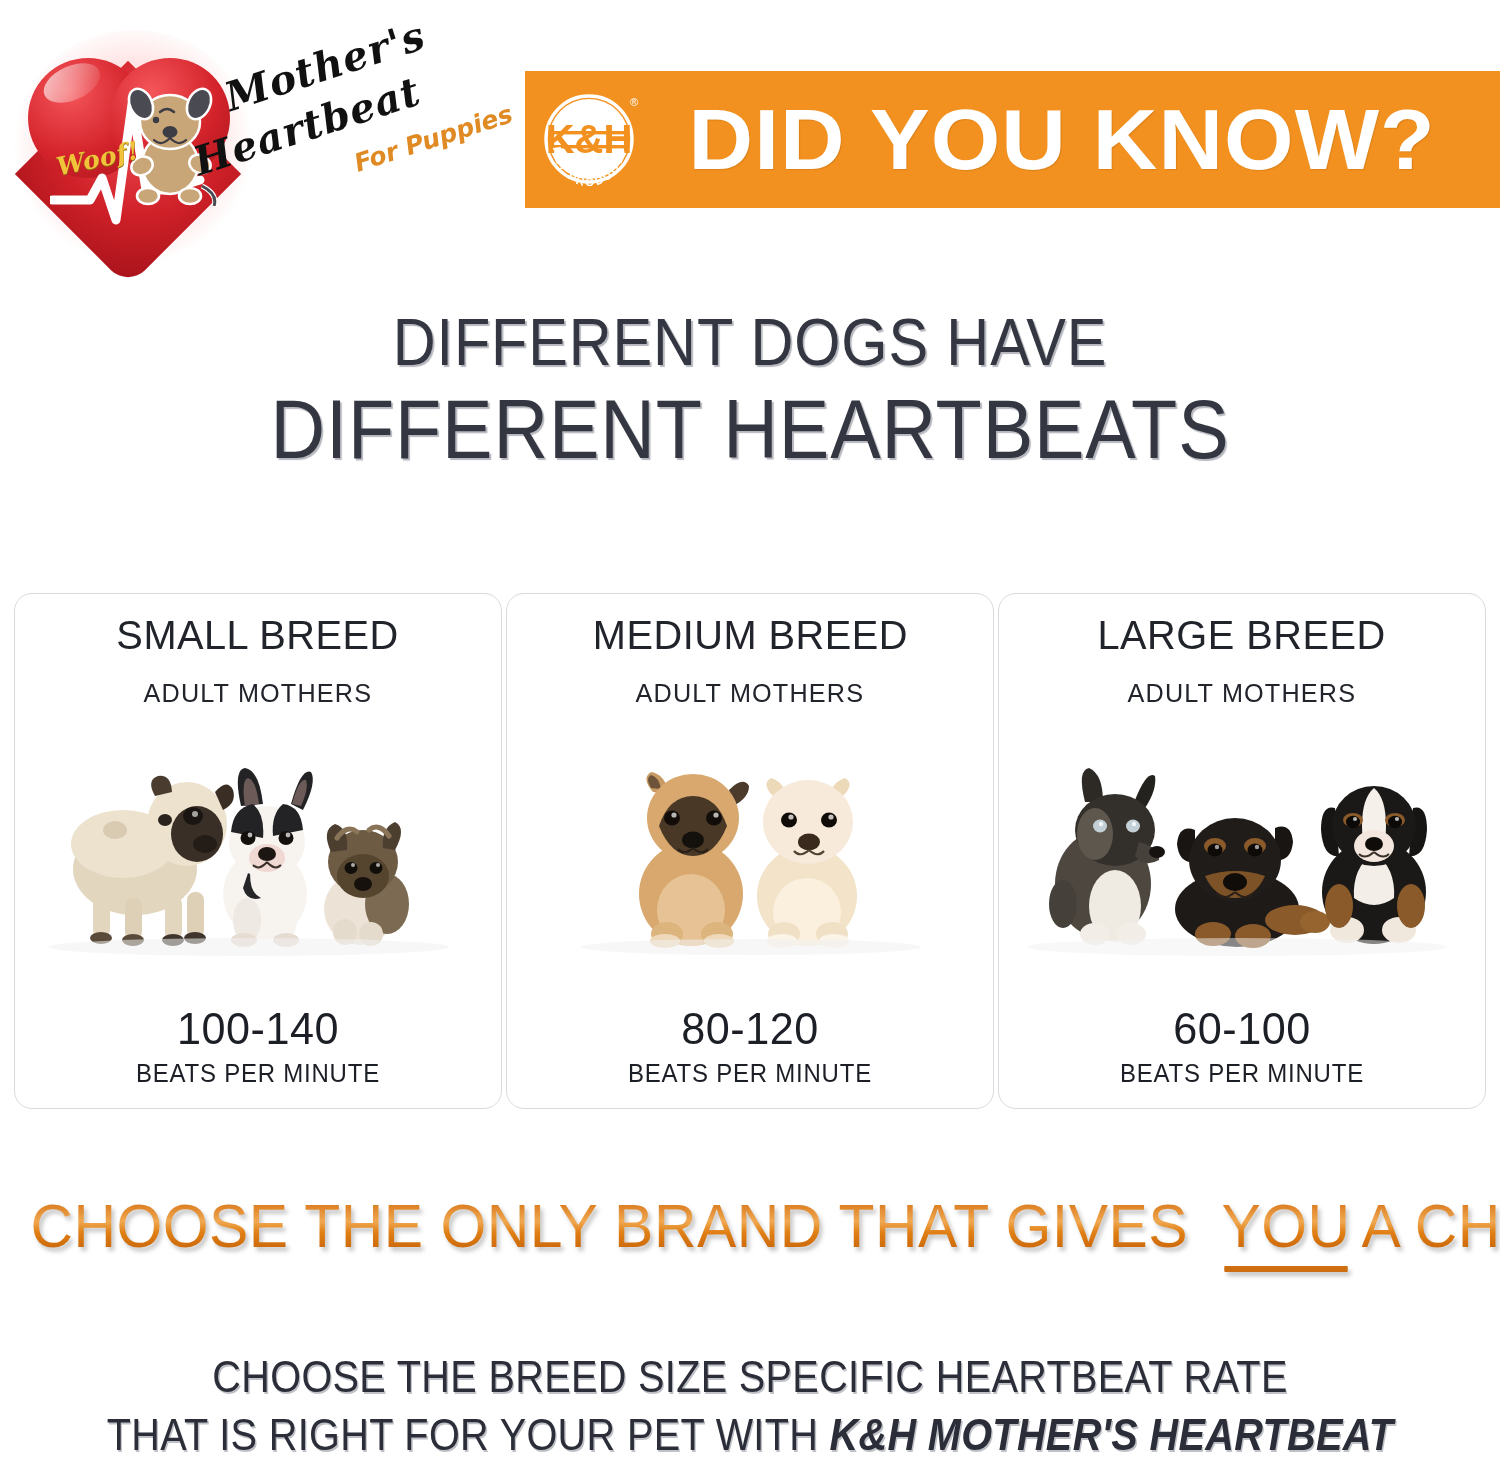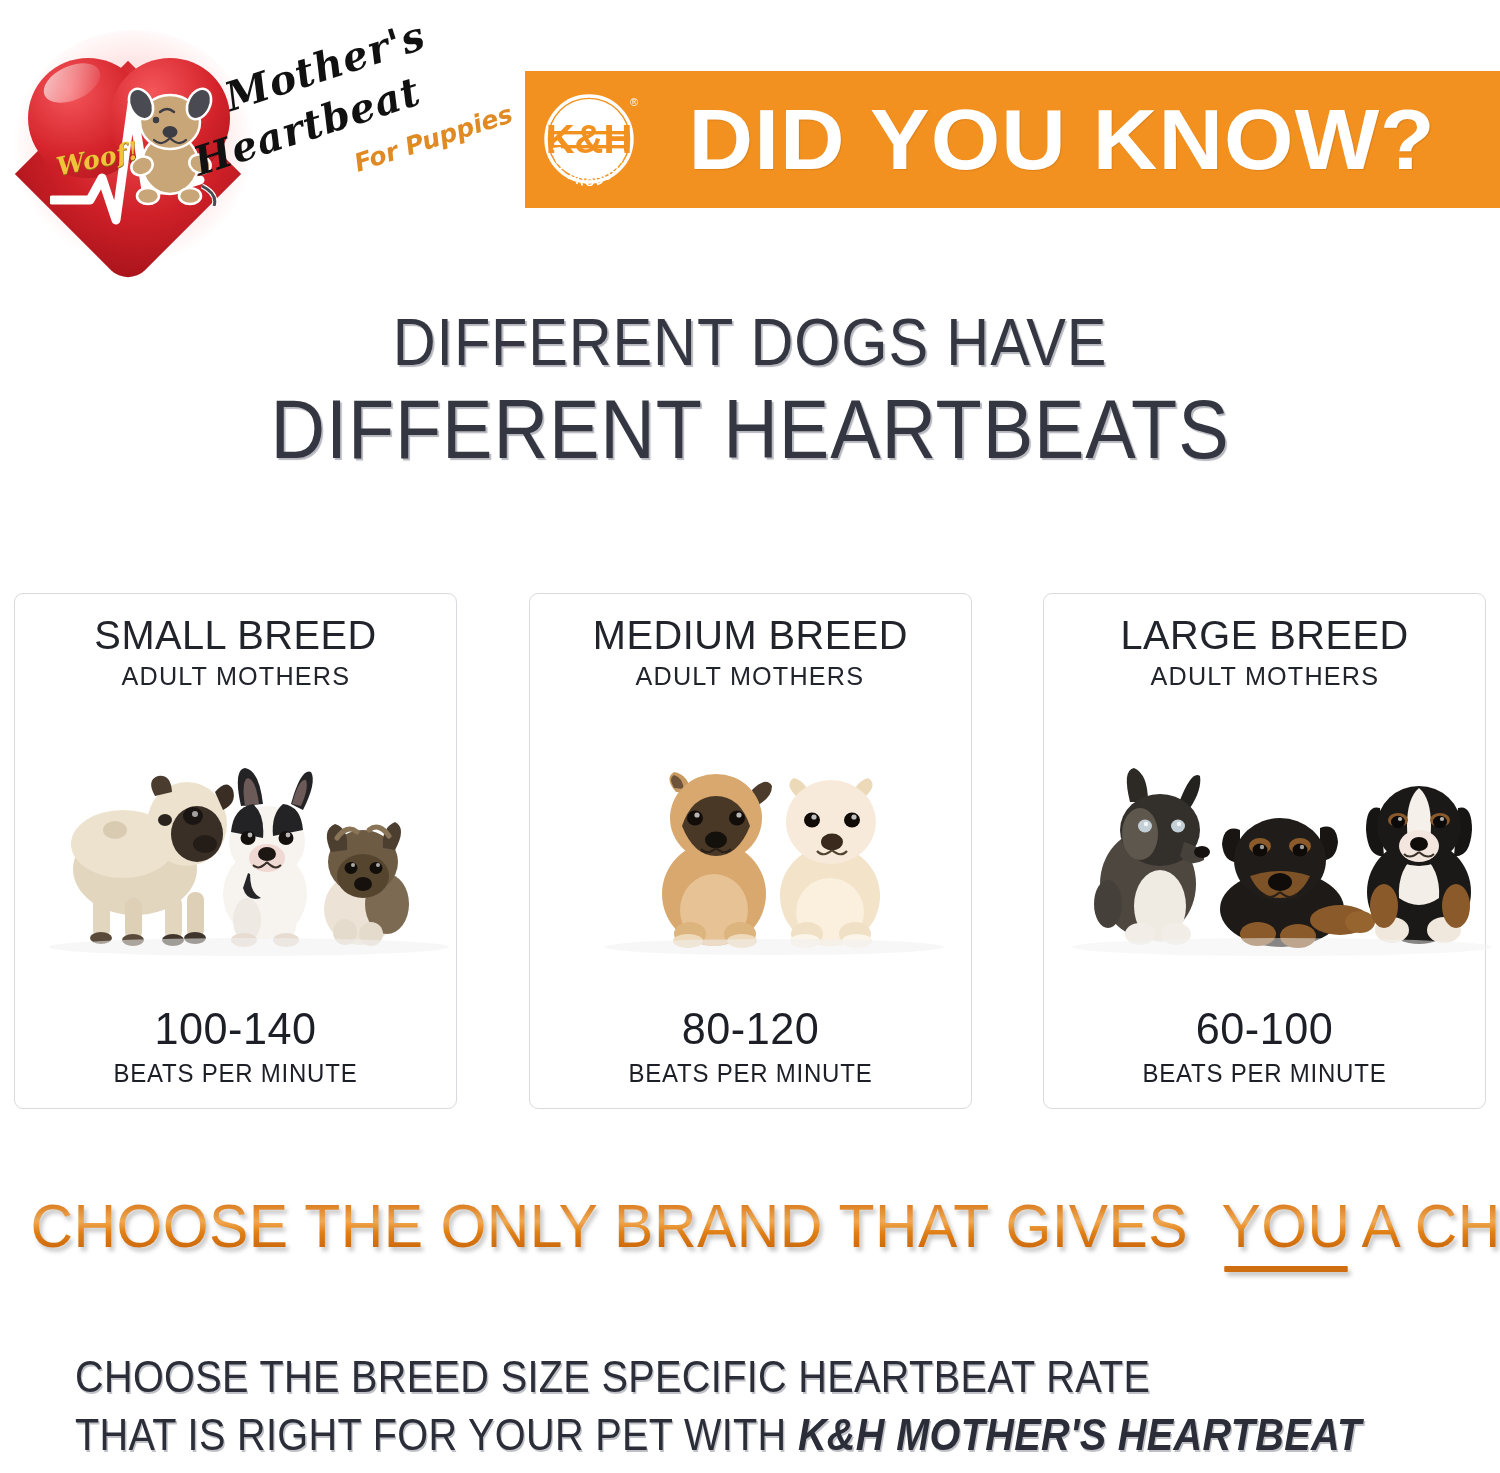--- a/index.html
+++ b/index.html
@@ -110,24 +110,24 @@
     font-size:84px;font-weight:400;color:#343741;
     letter-spacing:1px;transform:scaleX(.90);
     text-shadow:2px 2px 1px rgba(170,172,180,.85);
     line-height:1.1;margin-top:6px;
   }
 
   
   #cards{position:absolute;left:14px;top:593px;width:1472px;height:518px;
          display:flex;justify-content:space-between;}
   .card{
-    width:443px;height:516px;box-sizing:border-box;
-    border:1px solid #d9dadd;border-radius:9px;
+    width:488px;height:516px;box-sizing:border-box;
+    border:1px solid #d9dadd;border-radius:18px;
     background:#ffffff;position:relative;
-    display:flex;flex-direction:column;align-items:center;
+    display:flex;flex-direction:column;align-items:center;gap:17px;
   }
   .card-title{
     margin-top:21px;
     font-family:"Liberation Sans", sans-serif;
     font-size:41px;font-weight:400;color:#22242c;
     letter-spacing:.5px;transform:scaleX(.97);line-height:1;
   }
   .card-sub{
     margin-top:7px;
     font-family:"Liberation Sans", sans-serif;
@@ -167,21 +167,21 @@
   }
   .tagline-u{
     position:relative;
   }
   .tagline-u::after{
     content:"";position:absolute;left:2%;right:2%;bottom:-11px;height:6px;
     background:#cf6d11;border-radius:1px;
   }
 
   
-  #footer{position:absolute;left:0;top:1348px;width:1500px;text-align:left;}
+  #footer{position:absolute;left:0;top:1348px;width:1500px;text-align:center;}
   .foot-line{
     font-family:"Liberation Sans", sans-serif;
     font-size:44px;font-weight:400;color:#2b2e38;
     letter-spacing:.4px;transform:scaleX(.90);line-height:1.32;
     text-shadow:1.5px 1.5px 0.5px rgba(175,177,185,.8);
     white-space:nowrap;
   }
   .foot-em{font-weight:bold;font-style:italic;}
 </style>
 </head>

